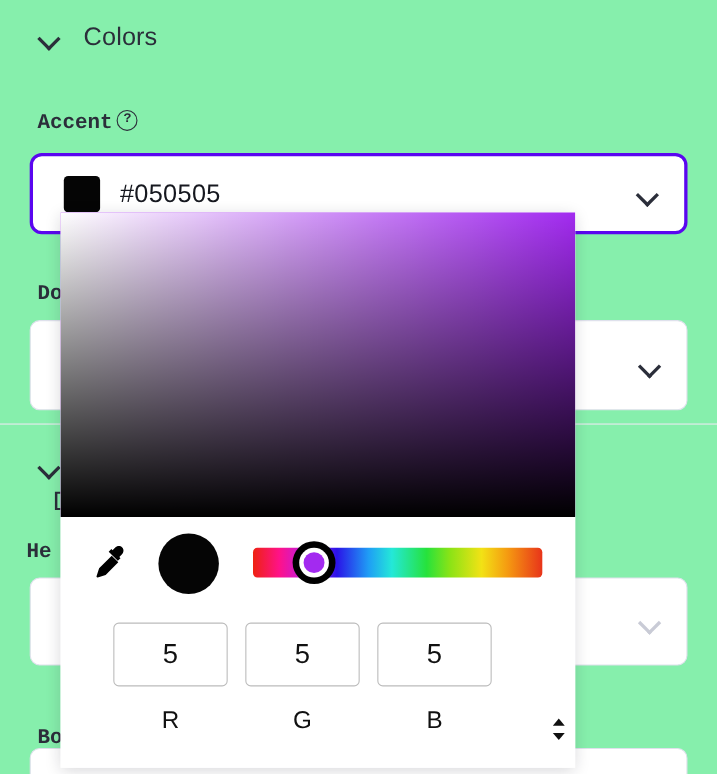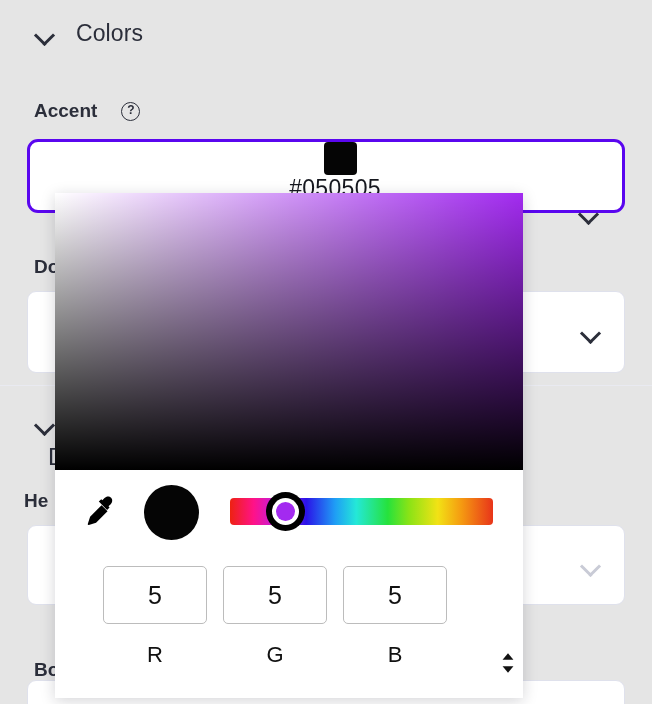--- a/index.html
+++ b/index.html
@@ -13,21 +13,21 @@
     position: relative;
     overflow: hidden;
     font-family: "Liberation Sans", sans-serif;
     color: #2b2e3a;
     -webkit-font-smoothing: antialiased;
   }
 
   .page {
     position: absolute;
     inset: 0;
-    background: #e5e5e5;
+    background: #86efac;
   }
 
   
   .section-header {
     position: absolute;
     left: 34px;
     top: 20px;
     display: flex;
     align-items: center;
     gap: 20px;
@@ -61,23 +61,24 @@
     white-space: nowrap;
   }
 
   
   .field-label {
     position: absolute;
     font-size: 19px;
     font-weight: 700;
     color: #2b2e3a;
     display: flex;
-    align-items: center;
-    gap: 24px;
+    align-items: flex-start;
+    gap: 4px;
     white-space: nowrap;
+    font-family: Liberation Mono, monospace;
   }
   .help-icon {
     width: 17px;
     height: 17px;
     border: 1.6px solid #2b2e3a;
     border-radius: 50%;
     font-size: 12px;
     font-weight: 700;
     line-height: 14px;
     text-align: center;
@@ -268,21 +269,21 @@
   <div class="section-header">
     <span class="chev"></span>
     <span class="section-title">Colors</span>
   </div>
 
   <div class="field-label" style="left:34px; top:100px;">
     <span>Accent</span>
     <span class="help-icon">?</span>
   </div>
 
-  <div class="input-box focused" style="left:27px; top:139px; width:598px; height:74px;flex-direction:column;">
+  <div class="input-box focused" style="left:27px; top:139px; width:598px; height:74px;">
     <span class="swatch" style="background:#050505"></span>
     <span class="hex-value">#050505</span>
     <span class="chev box-chev"></span>
   </div>
 
   <div class="field-label cut" style="left:34px; top:256px; width:30px;">Do</div>
   <div class="input-box" style="left:27px; top:291px; width:598px; height:82px;">
     <span class="chev box-chev"></span>
   </div>
 

